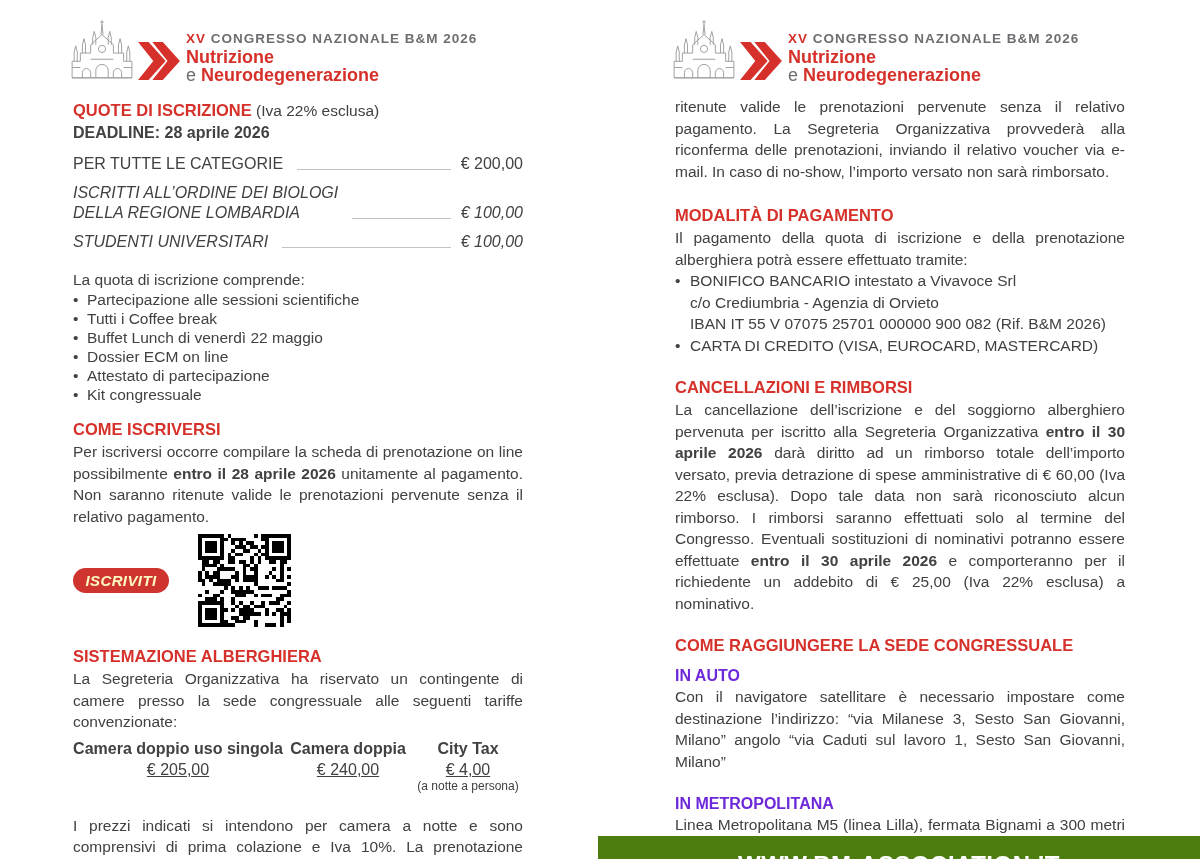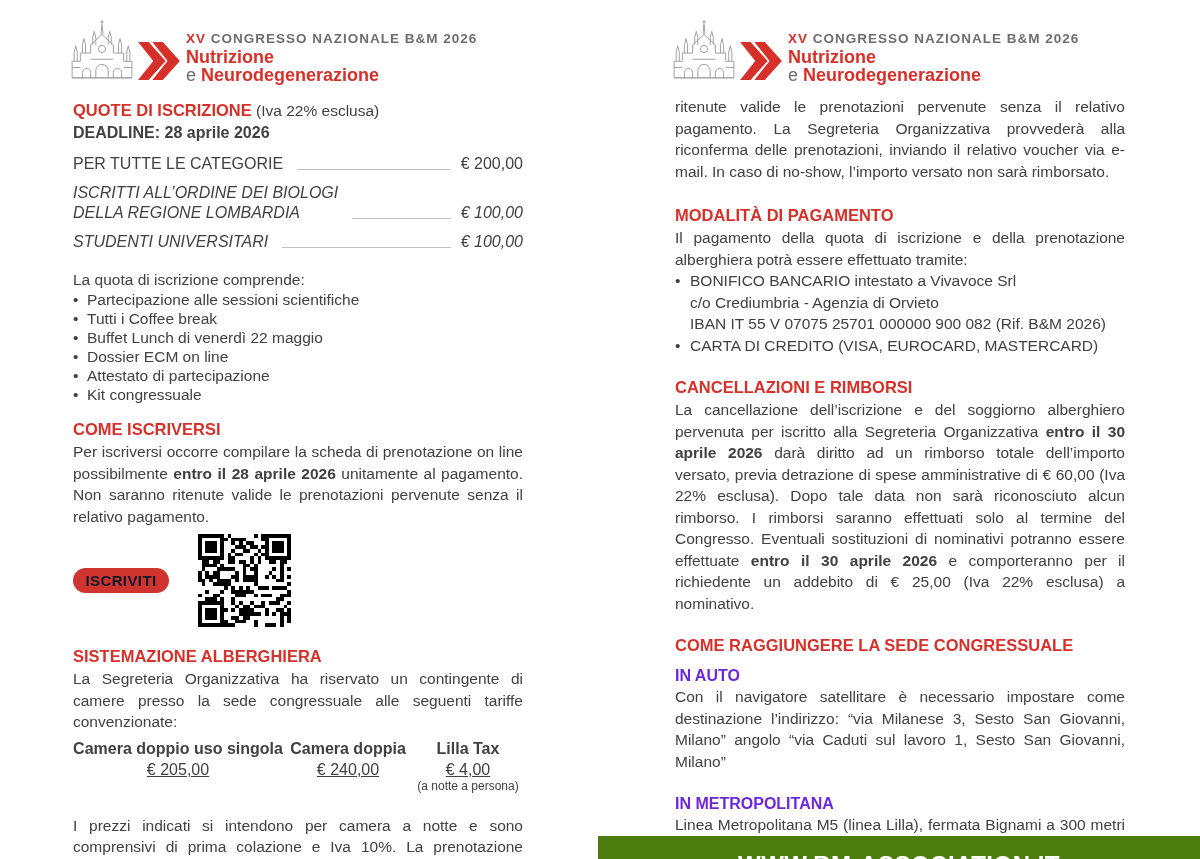--- a/index.html
+++ b/index.html
@@ -47,22 +47,22 @@
   ul.includes li::before { content:"•"; position:absolute; left:0; }
 
   .sec-gap   { margin-top:15px; }
   .sec-gap2  { margin-top:19px; }
   .para-tight { margin-top:1px; }
 
   .signup-row { display:flex; align-items:center; margin-top:7px; }
   .btn-iscriviti {
     display:flex; align-items:center; justify-content:center;
     width:96px; height:25px; border-radius:13px; background:#d0342f;
-    color:#0f172a; font-size:15px; font-weight:bold; letter-spacing:.4px;
-    border:none; cursor:pointer; margin-right:29px;
+    color:#fef9c3; font-size:15px; font-weight:bold; letter-spacing:.4px;
+    border:none; cursor:pointer; margin-right:29px;font-style:italic;
   }
   .qr-box { width:93px; height:93px; }
   .qr-box svg rect { fill:#000; }
 
   .hotel-table { margin-top:5px; display:flex; }
   .ht-col { text-align:center; }
   .ht-col.c1 { width:210px; }
   .ht-col.c2 { width:130px; }
   .ht-col.c3 { width:110px; }
   .ht-head { font-weight:bold; font-size:16px; line-height:21px; }
@@ -516,21 +516,21 @@
   <div class="hotel-table">
     <div class="ht-col c1">
       <div class="ht-head">Camera doppio uso singola</div>
       <div class="ht-price">€ 205,00</div>
     </div>
     <div class="ht-col c2">
       <div class="ht-head">Camera doppia</div>
       <div class="ht-price">€ 240,00</div>
     </div>
     <div class="ht-col c3">
-      <div class="ht-head">Lilla Tax</div>
+      <div class="ht-head">City Tax</div>
       <div class="ht-price">€ 4,00</div>
       <div class="ht-note">(a notte a persona)</div>
     </div>
   </div>
 
   <div class="just" style="margin-top:22px;">I prezzi indicati si intendono per camera a notte e sono comprensivi di prima colazione e Iva 10%. La prenotazione alberghiera dovrà essere accompagnata dal saldo del soggiorno richiesto + € 20,00 (Iva 22% esclusa) per diritti di agenzia e spese di prenotazione. Non saranno</div>
 </div>
 
 <div class="col col-right">
 

